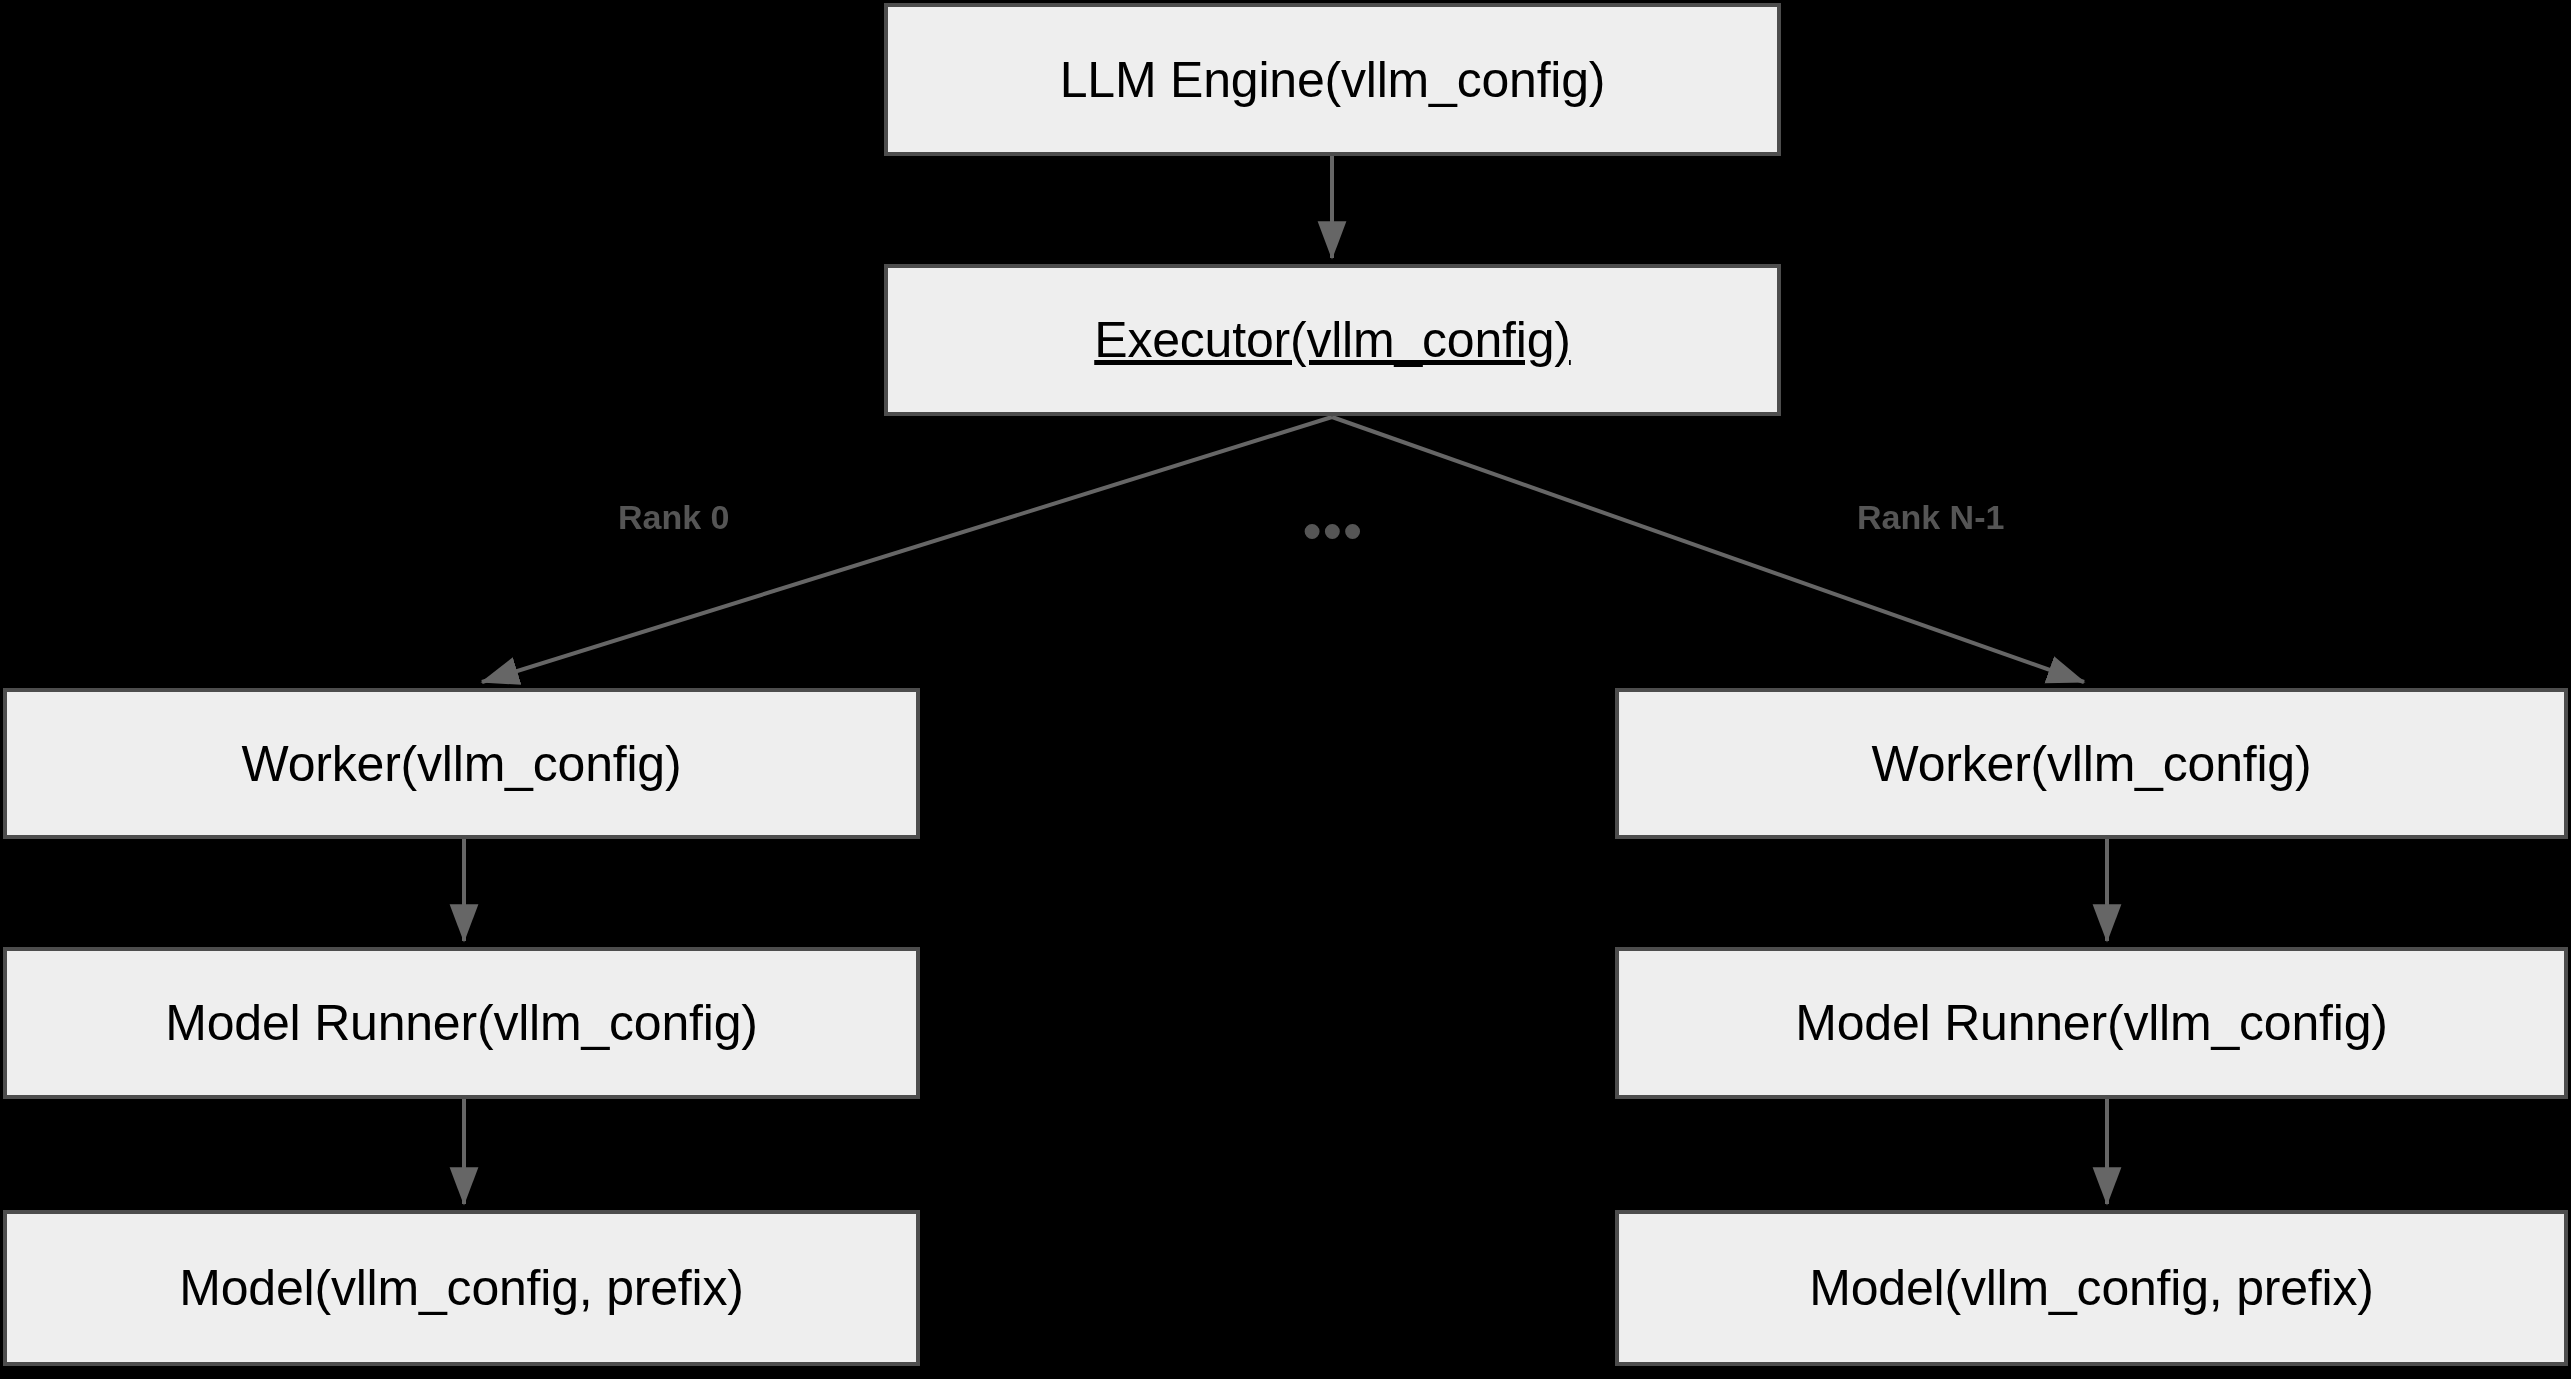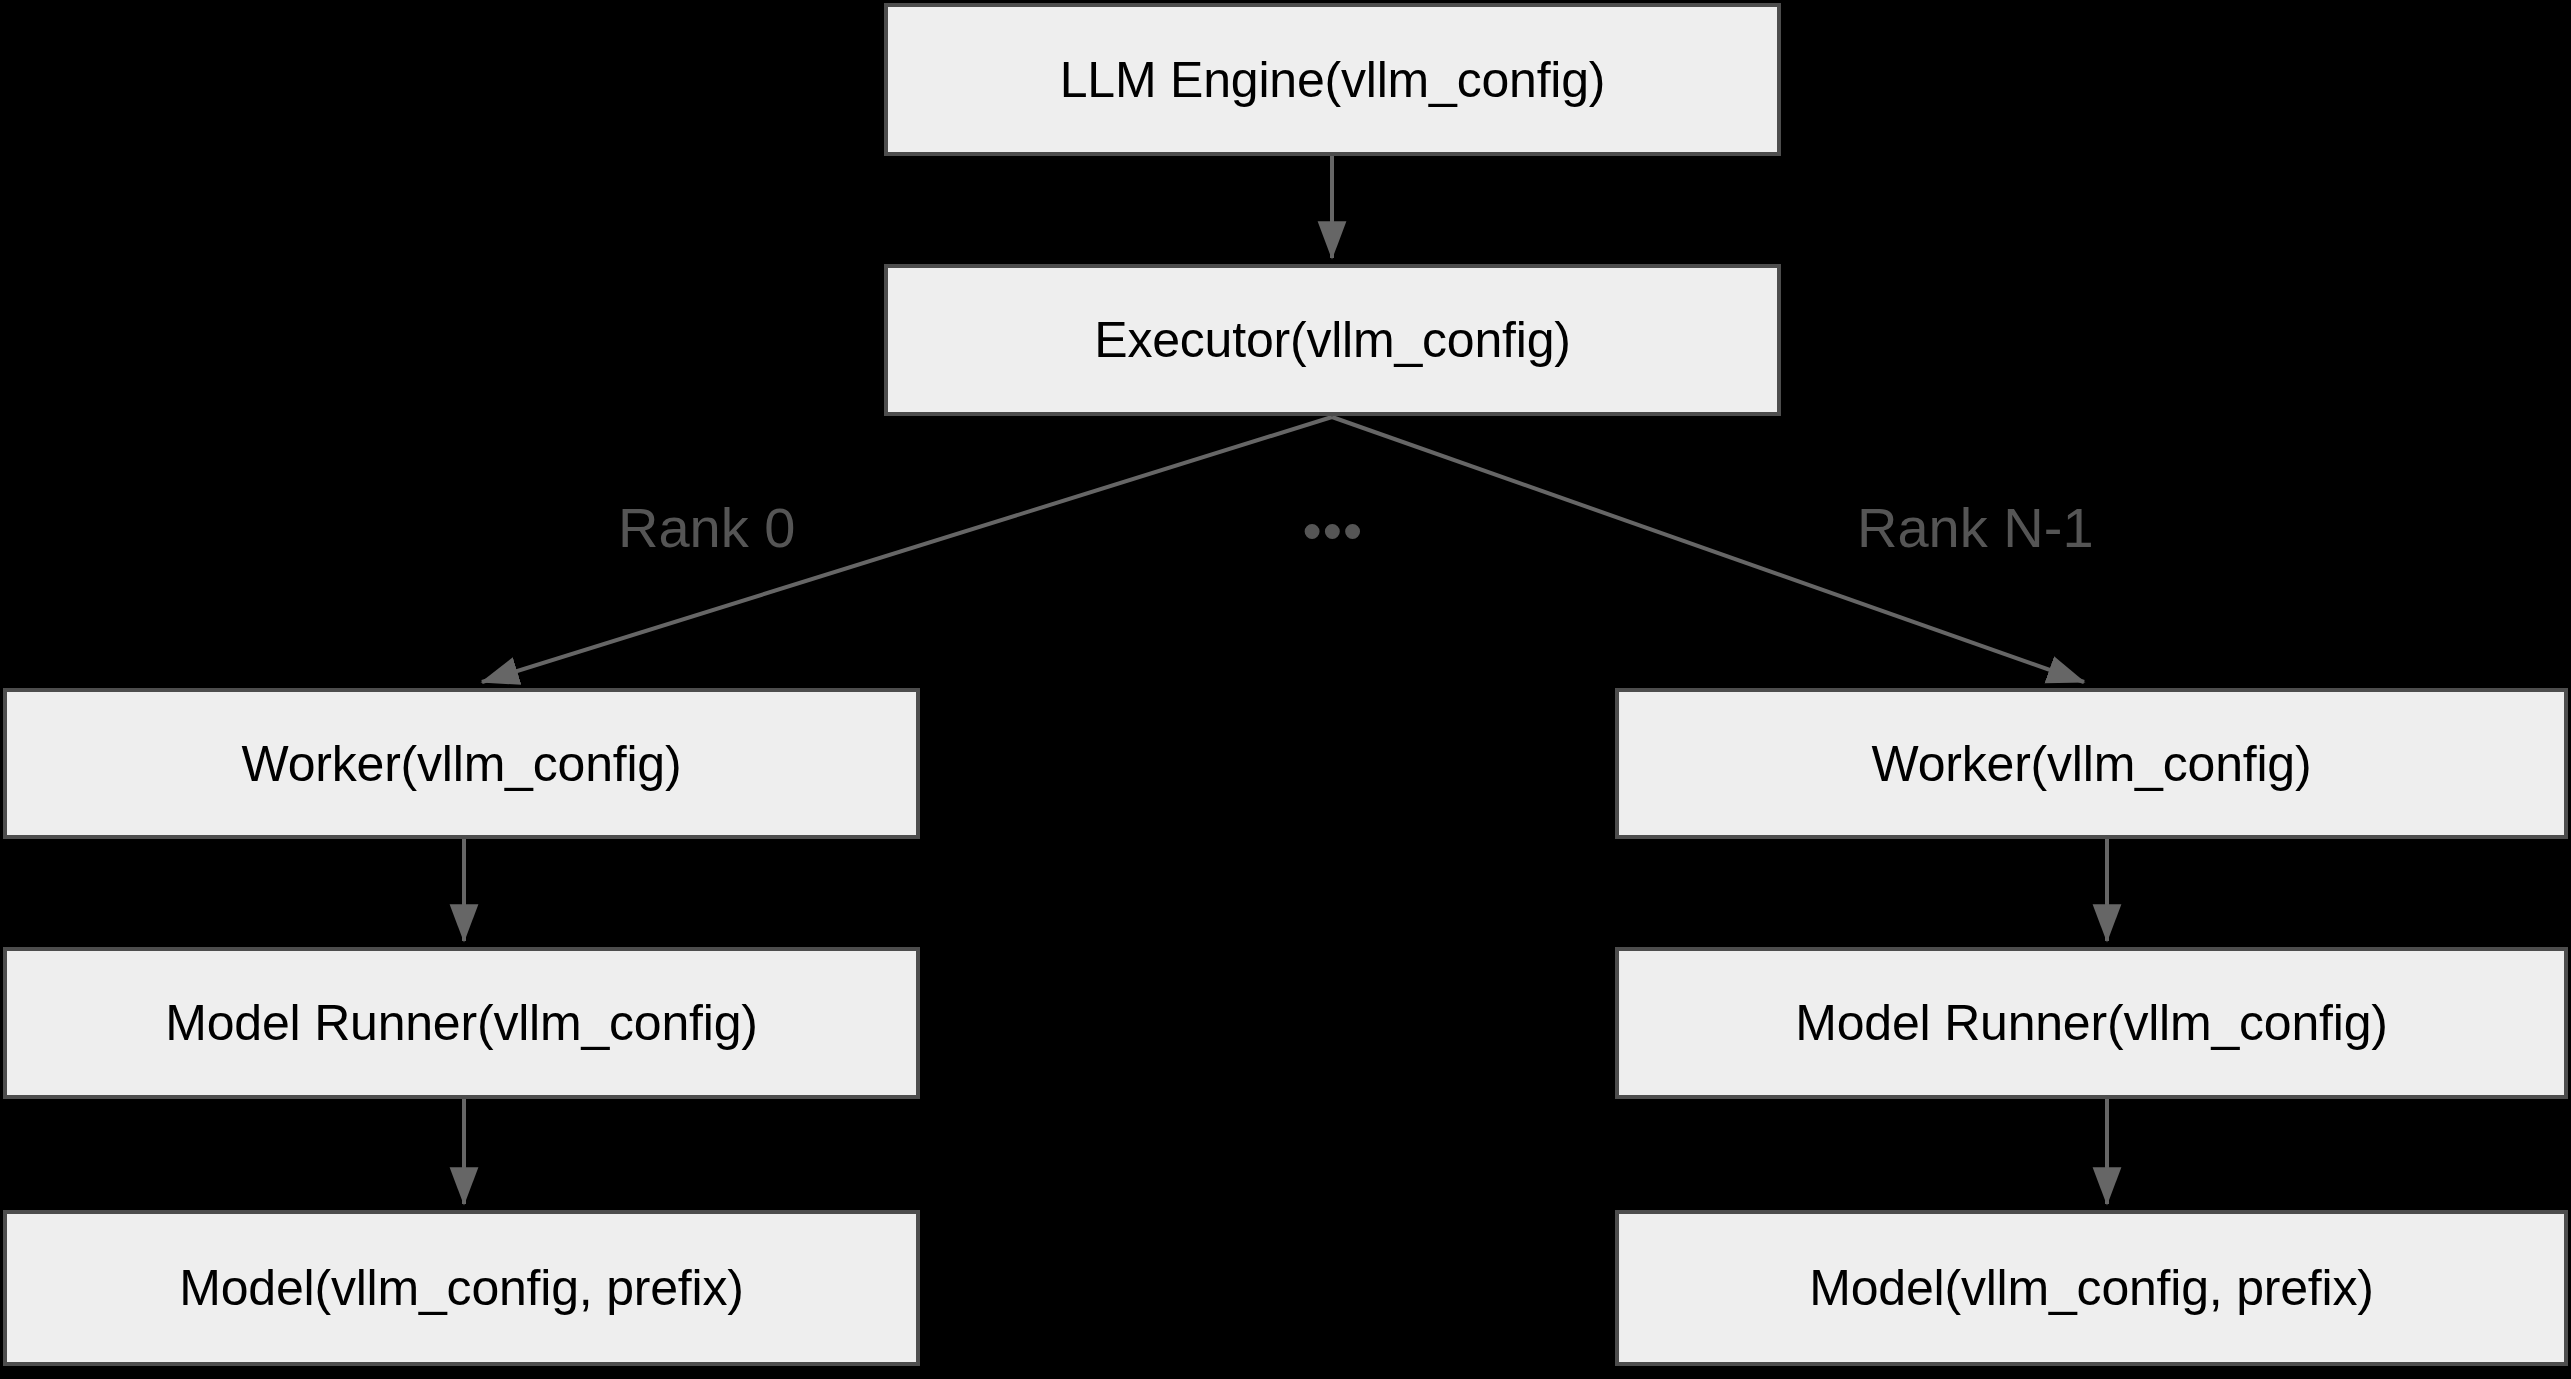--- a/index.html
+++ b/index.html
@@ -40,39 +40,39 @@
     white-space: nowrap;
   }
   .node-label {
     display: block;
     line-height: 1;
   }
   .edge-label {
     position: absolute;
     color: #555555;
     font-family: "Liberation Sans", sans-serif;
-    font-size: 56px;
-    font-weight: 400;
+    font-size: 34px;
+    font-weight: 700;
     white-space: nowrap;
     line-height: 1;
   }
   .ellipsis-label {
     position: absolute;
     color: #555555;
     font-family: "Liberation Sans", sans-serif;
     font-size: 52px;
     font-weight: 700;
     letter-spacing: 2px;
     white-space: nowrap;
     line-height: 1;
   }
 
   
   #node-llm-engine      { left: 884px;  top: 3px;    width: 897px; height: 153px; }
-  #node-executor        { left: 884px;  top: 264px;  width: 897px; height: 152px; }
+  #node-executor        { left: 884px;  top: 264px;  width: 897px; height: 152px; text-decoration: underline; }
 
   #node-worker-rank0    { left: 3px;    top: 688px;  width: 917px; height: 151px; }
   #node-runner-rank0    { left: 3px;    top: 947px;  width: 917px; height: 152px; }
   #node-model-rank0     { left: 3px;    top: 1210px; width: 917px; height: 156px; }
 
   #node-worker-rankn    { left: 1615px; top: 688px;  width: 953px; height: 151px; }
   #node-runner-rankn    { left: 1615px; top: 947px;  width: 953px; height: 152px; }
   #node-model-rankn     { left: 1615px; top: 1210px; width: 953px; height: 156px; }
 
   

